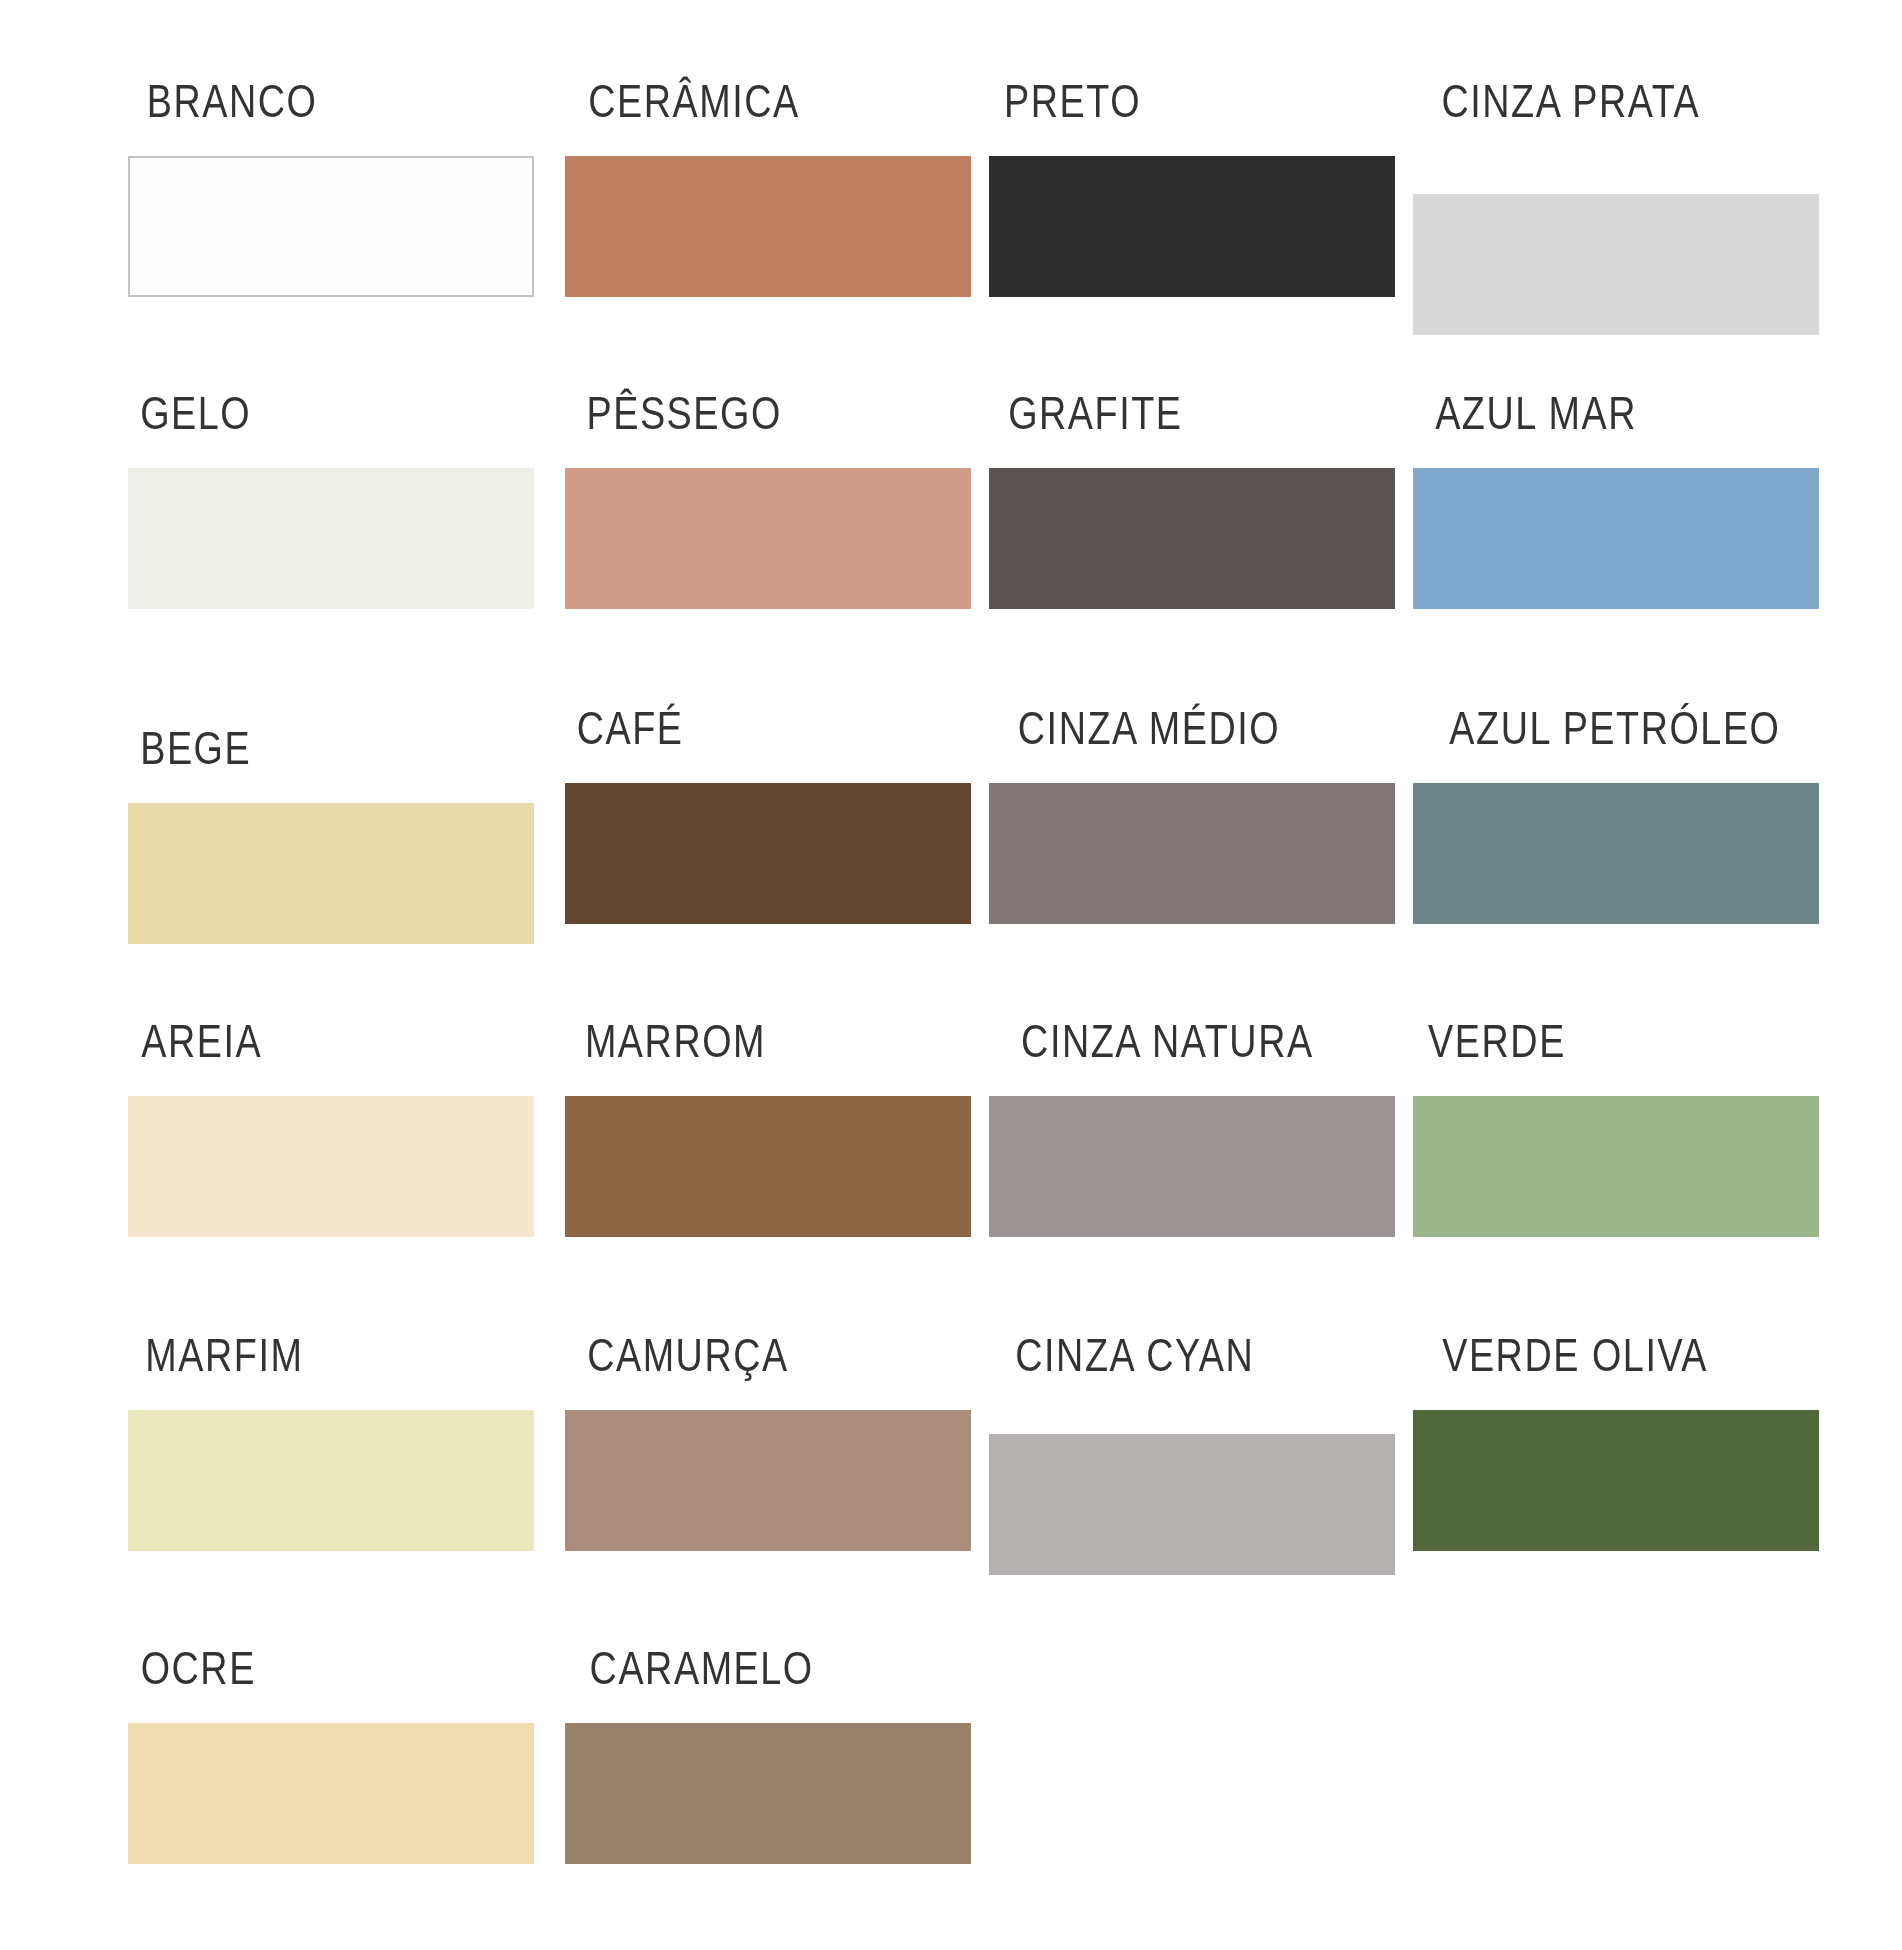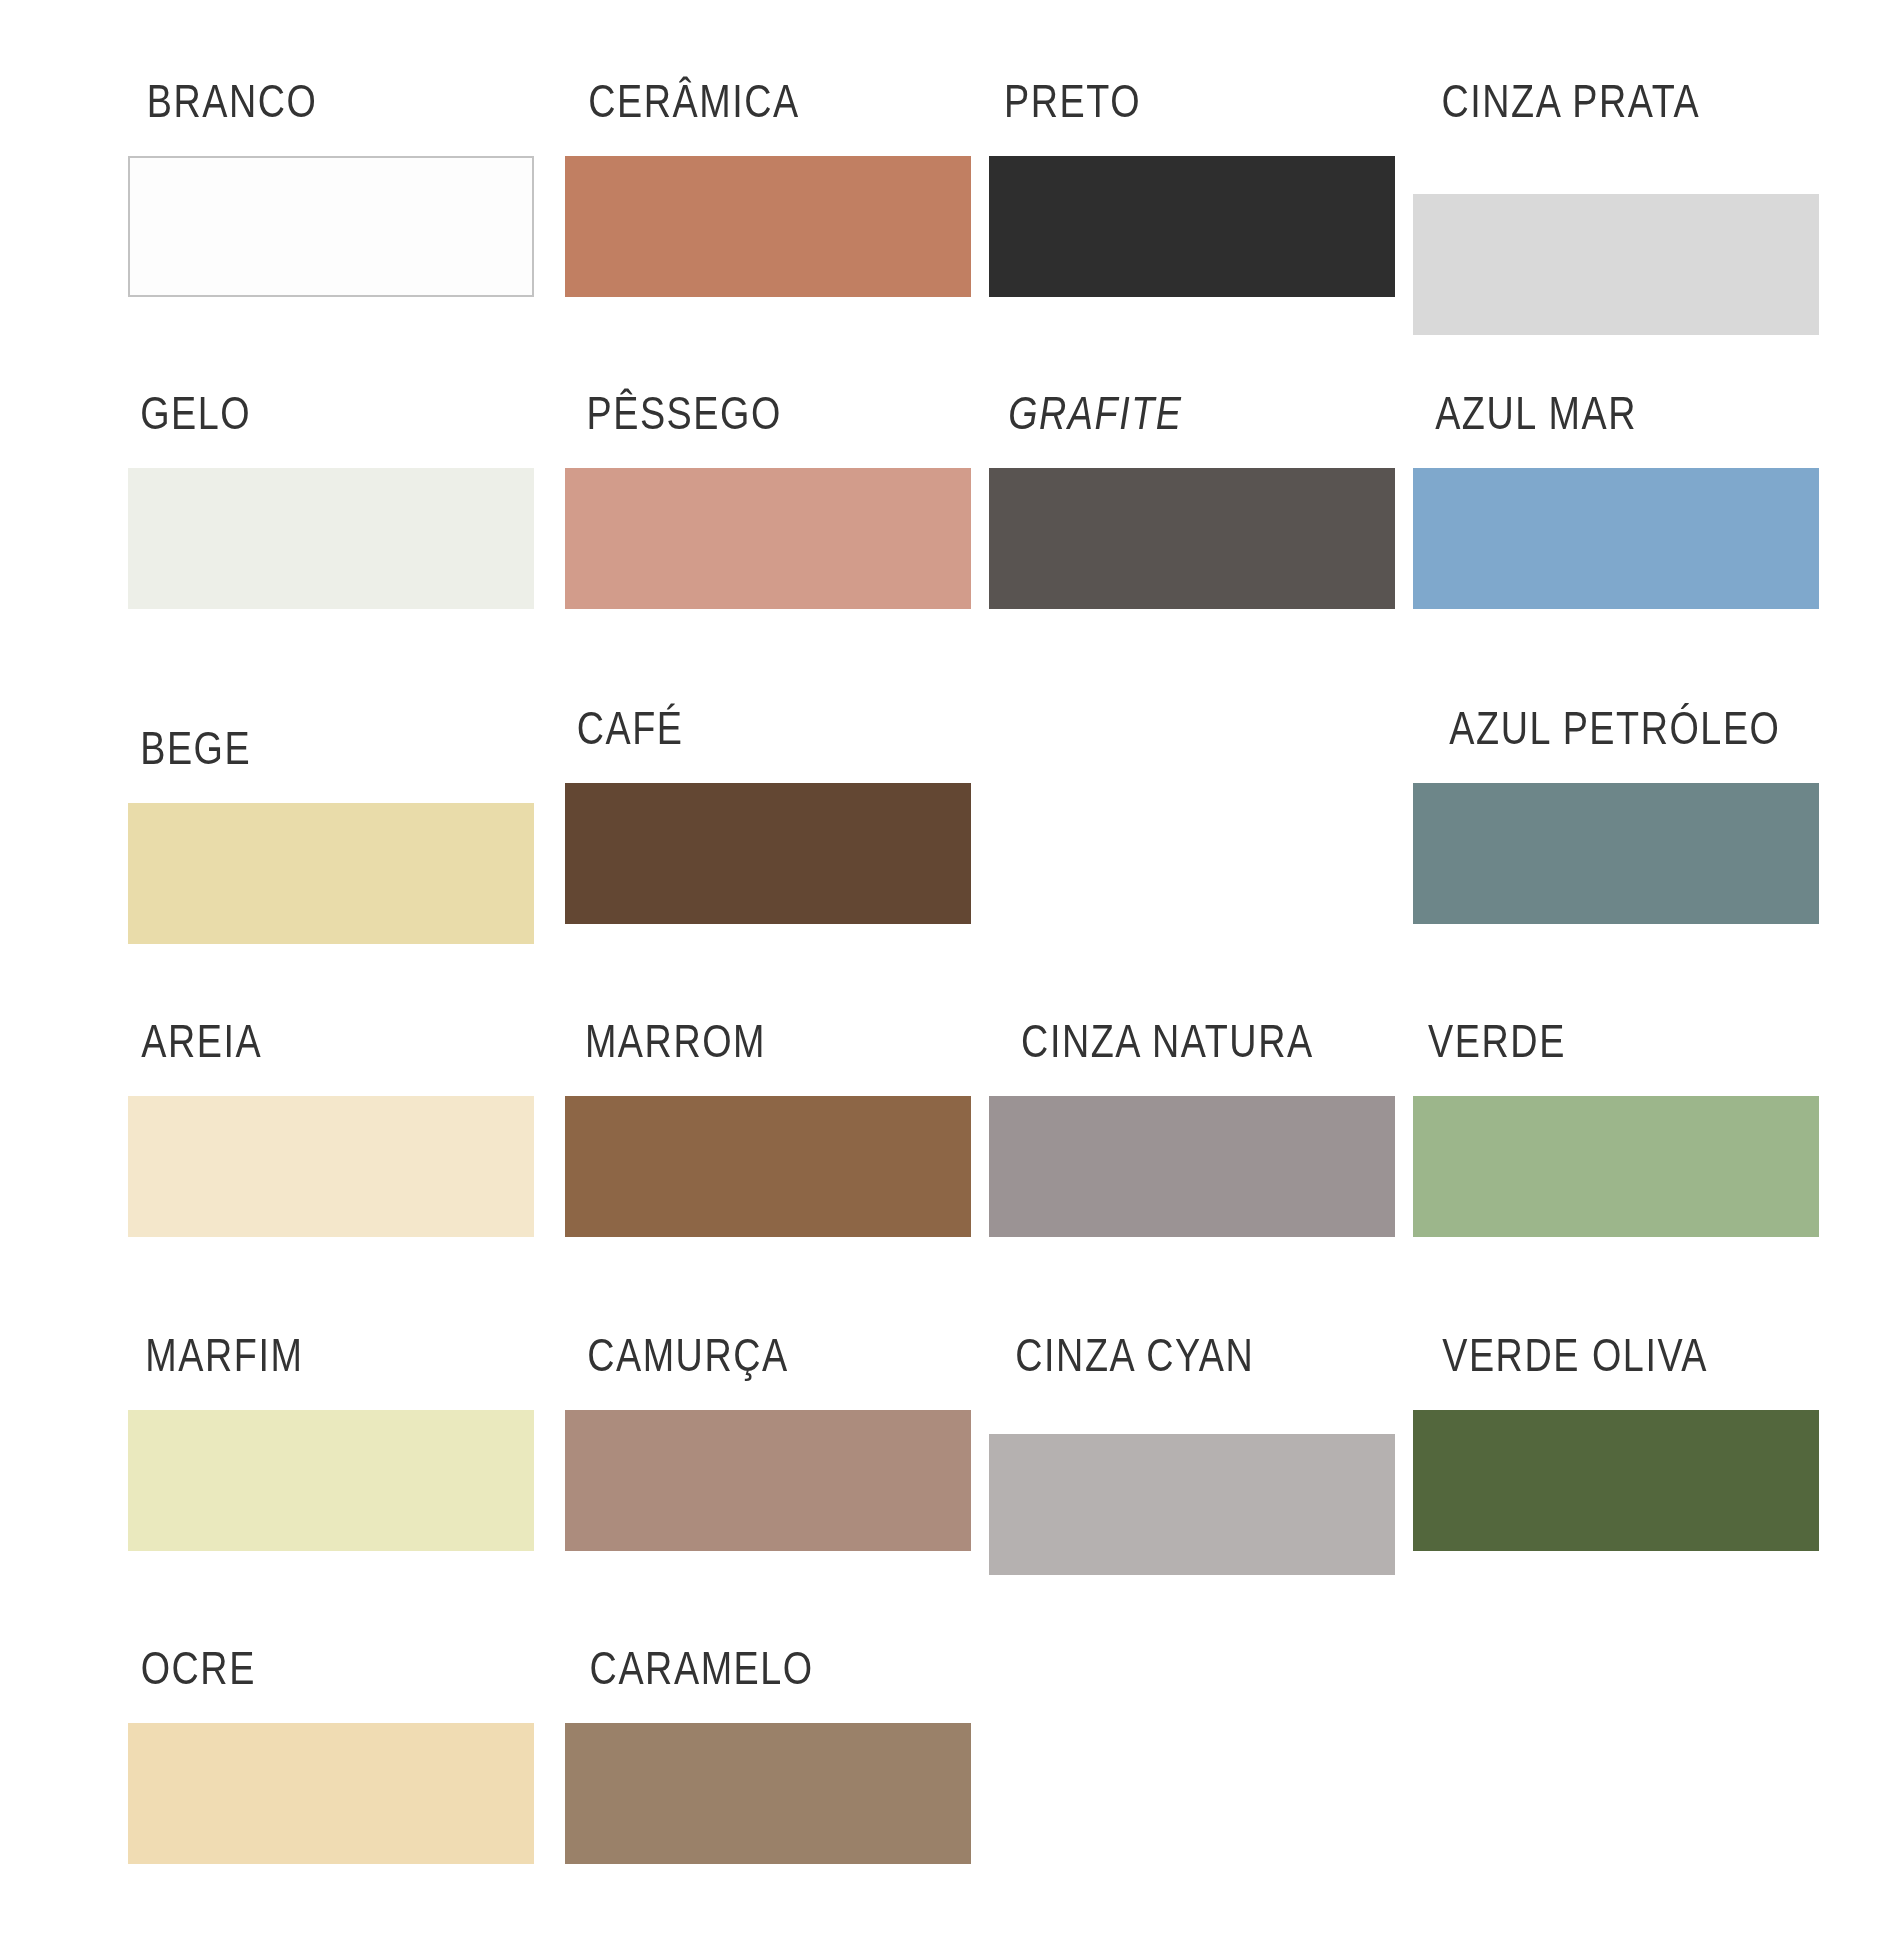--- a/index.html
+++ b/index.html
@@ -113,35 +113,39 @@
         <div class="swatch-chip" style="background: rgb(217, 217, 217);"></div>
       </div>
       <div class="swatch-cell" style="left: 128px; top: 383px; width: 406px;">
         <div class="swatch-label">GELO</div>
         <div class="swatch-chip" style="background: rgb(237, 239, 232);"></div>
       </div>
       <div class="swatch-cell" style="left: 565px; top: 383px; width: 406px;">
         <div class="swatch-label">PÊSSEGO</div>
         <div class="swatch-chip" style="background: rgb(210, 156, 139);"></div>
       </div>
-      <div class="swatch-cell" style="left: 989px; top: 383px; width: 406px; font-style: italic;">
+      <div class="swatch-cell" style="left: 989px; top: 383px; width: 406px;">
         <div class="swatch-label">GRAFITE</div>
         <div class="swatch-chip" style="background: rgb(89, 84, 81);"></div>
       </div>
       <div class="swatch-cell" style="left: 1413px; top: 383px; width: 406px;">
         <div class="swatch-label">AZUL MAR</div>
         <div class="swatch-chip" style="background: rgb(127, 168, 204);"></div>
       </div>
       <div class="swatch-cell" style="left: 128px; top: 698px; width: 406px; margin-top: 20px;">
         <div class="swatch-label">BEGE</div>
         <div class="swatch-chip" style="background: rgb(233, 220, 170);"></div>
       </div>
       <div class="swatch-cell" style="left: 565px; top: 698px; width: 406px;">
         <div class="swatch-label">CAFÉ</div>
         <div class="swatch-chip" style="background: rgb(99, 71, 51);"></div>
+      </div>
+      <div class="swatch-cell" style="left: 989px; top: 698px; width: 406px;">
+        <div class="swatch-label">CINZA MÉDIO</div>
+        <div class="swatch-chip" style="background: rgb(126, 117, 116);"></div>
       </div>
       <div class="swatch-cell" style="left: 1413px; top: 698px; width: 406px;">
         <div class="swatch-label">AZUL PETRÓLEO</div>
         <div class="swatch-chip" style="background: rgb(109, 134, 137);"></div>
       </div>
       <div class="swatch-cell" style="left: 128px; top: 1011px; width: 406px;">
         <div class="swatch-label">AREIA</div>
         <div class="swatch-chip" style="background: rgb(244, 231, 203);"></div>
       </div>
       <div class="swatch-cell" style="left: 565px; top: 1011px; width: 406px;">

